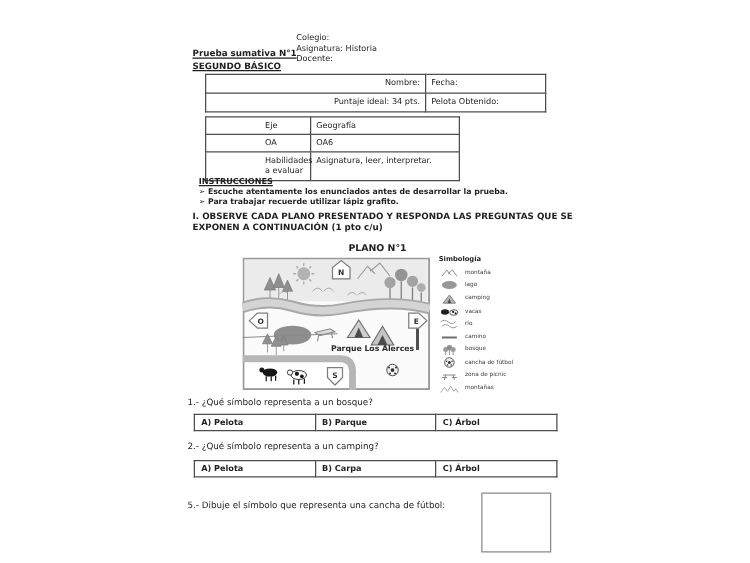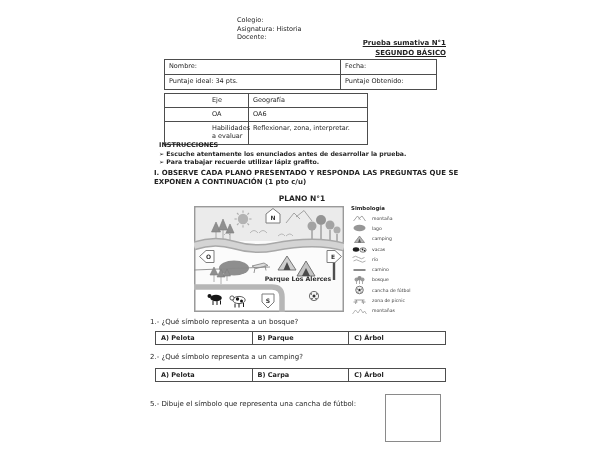--- a/index.html
+++ b/index.html
@@ -1,38 +1,38 @@
 <!DOCTYPE html>
 <html><head>
 <meta charset="utf-8">
 <style>
   * { margin:0; padding:0; box-sizing:border-box; }
   html,body { width:600px; height:450px; background:#ffffff; }
   body { font-family:"DejaVu Sans", sans-serif; color:#1f1f1f; }
   .page { position:relative; width:600px; height:450px; background:#fff; overflow:hidden; }
   .abs { position:absolute; }
 
-  .school-header { left:237px; top:16px; font-size:6.5px; line-height:8.6px; }
-  .doc-title { left:154px; top:39px; width:292px; text-align:right; font-size:7px; font-weight:bold; line-height:9.5px; }
+  .school-header { left:237px; top:26px; font-size:6.5px; line-height:8.6px; }
+  .doc-title { left:154px; top:39px; width:292px; text-align:left; font-size:7px; font-weight:bold; line-height:9.5px; }
   .doc-title .u { text-decoration:underline; }
 
   table { border-collapse:collapse; position:absolute; table-layout:fixed; }
   td { border:1px solid #4d4d4d; font-size:6.5px; padding:1.5px 4px; vertical-align:top; line-height:8px; }
 
   .info-table  { left:164px; top:59px;  width:273px; }
-  .info-table td.c1 { width:176px; }
+  .info-table td.c1 { width:176px;text-align:right; }
   .info-table td { height:15px; }
 
   .detail-table { left:164px; top:93px; width:204px; }
   .detail-table td.c1 { width:84px;padding-left:47px; }
   .detail-table tr td { height:14px; }
   .detail-table tr.tall td { height:23px; }
 
   .instructions { left:159px; top:141px; width:310px; font-size:6.2px; font-weight:bold; line-height:8.6px; }
-  .instructions .ins-title { font-size:6.5px; }
+  .instructions .ins-title { font-size:6.5px;text-decoration:underline; }
 
   .section-heading { left:154px; top:169px; width:308px; font-size:7px; font-weight:bold; line-height:9px; }
 
   .plano-title { left:194px; top:194px; width:216px; text-align:center; font-size:7.5px; font-weight:bold; }
 
   .map-svg { left:194px; top:206px; }
 
   .legend { left:351px; top:205px; width:86px; }
   .legend-title { font-size:5.4px; font-weight:bold; margin-bottom:2px; color:#222; }
   .legend-row { display:flex; align-items:center; gap:4px; height:10.3px; }
@@ -70,38 +70,38 @@
   </div>
 
   <table class="info-table">
     <tbody>
         <tr>
       <td class="c1">Nombre:</td>
       <td>Fecha:</td>
     </tr>
     <tr>
       <td class="c1">Puntaje ideal: 34 pts.</td>
-      <td>Puntaje Obtenido:</td>
+      <td>Pelota Obtenido:</td>
     </tr>
   </tbody>
     </table>
 
   <table class="detail-table">
     <tbody>
         <tr>
       <td class="c1">Eje</td>
       <td>Geografía</td>
     </tr>
     <tr>
       <td class="c1">OA</td>
       <td>OA6</td>
     </tr>
     <tr class="tall">
       <td class="c1">Habilidades a evaluar</td>
-      <td>Reflexionar, zona, interpretar.</td>
+      <td>Asignatura, leer, interpretar.</td>
     </tr>
   </tbody>
     </table>
 
   <div class="abs instructions">
     <div class="ins-title">INSTRUCCIONES</div>
     <div>➢ Escuche atentamente los enunciados antes de desarrollar la prueba.</div>
     <div>➢ Para trabajar recuerde utilizar lápiz grafito.</div>
   </div>
 

